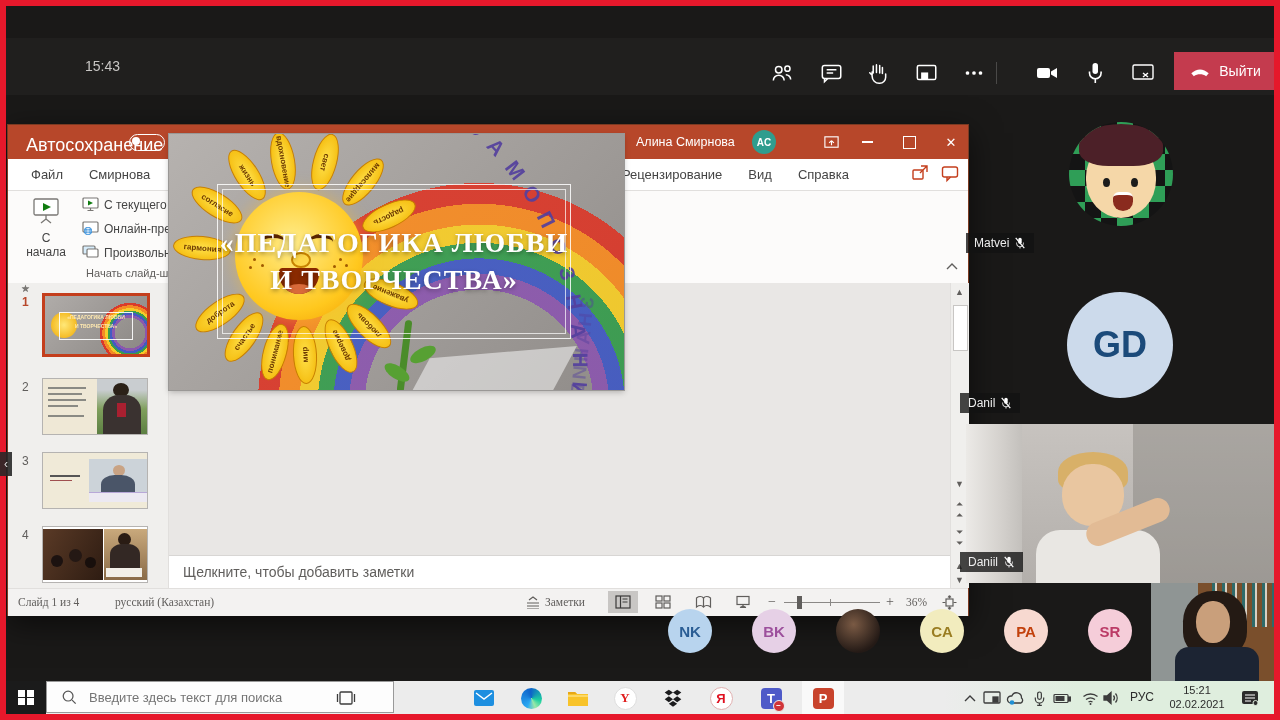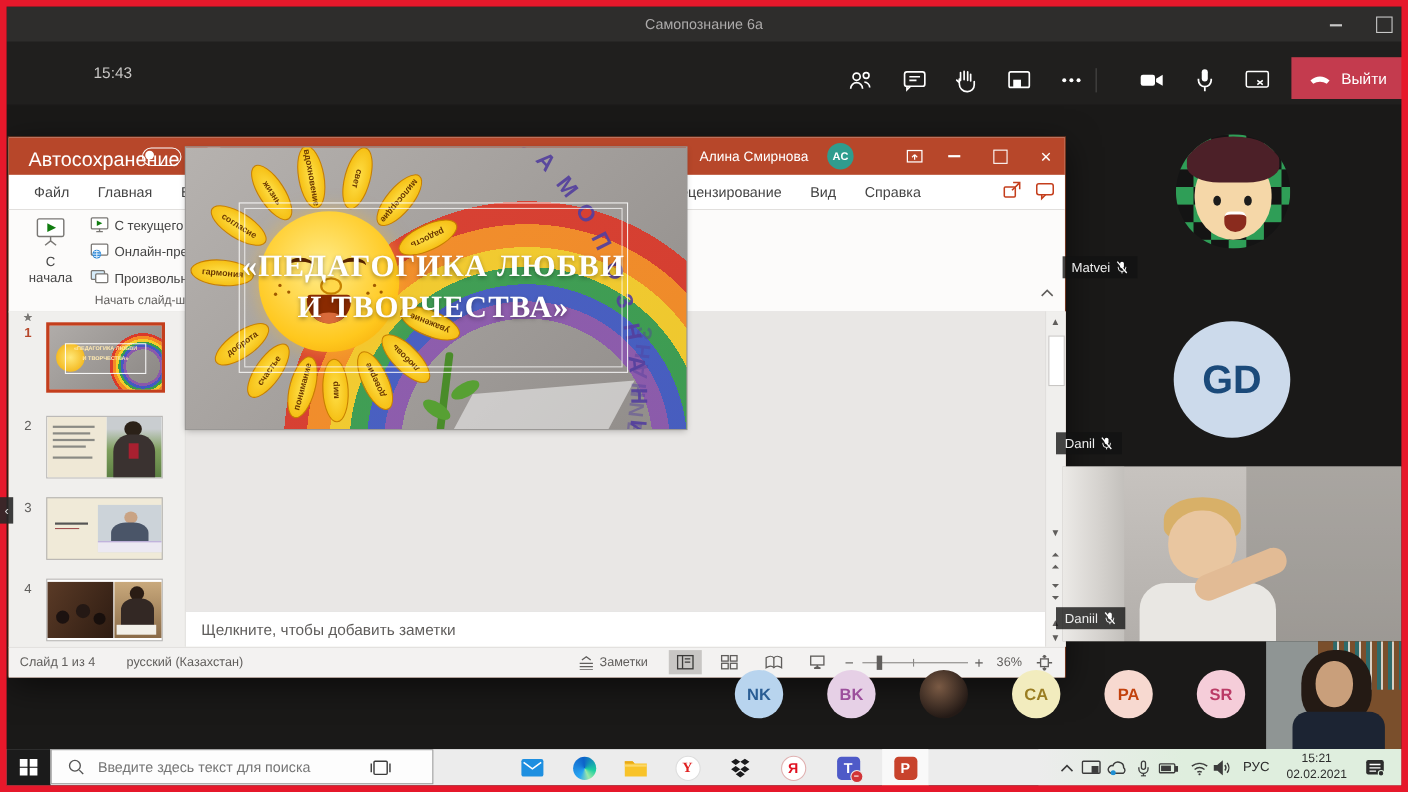--- a/index.html
+++ b/index.html
@@ -57,21 +57,21 @@
 
   .pp-canvas{position:absolute;left:161px;top:158px;width:781px;height:272px;background:#e9e7e5;}
   .pp-scroll{position:absolute;left:942px;top:158px;width:18px;height:305px;background:#f0efed;border-left:1px solid #e1dfdd;}
   .sc-btn{position:absolute;left:2px;width:13px;text-align:center;color:#605e5c;font-size:9px;cursor:pointer;}
   .sc-thumb{position:absolute;left:2px;top:22px;width:13px;height:44px;background:#fff;border:1px solid #c8c6c4;}
 
   .pp-notes{position:absolute;left:161px;top:430px;width:781px;height:33px;background:#fff;border-top:1px solid #d8d6d4;}
   .pp-notes span{display:block;margin:8px 0 0 14px;font-size:14px;color:#605e5c;}
 
   .pp-status{position:absolute;left:0;top:463px;width:100%;height:27px;background:#f3f2f1;border-top:1px solid #e1dfdd;font-size:11.5px;color:#605e5c;}
-  .st{position:absolute;top:7px;}
+  .st{position:absolute;top:7px;font-family:Liberation Serif, serif;}
   .vbtn{position:absolute;top:2px;width:30px;height:22px;display:flex;align-items:center;justify-content:center;cursor:pointer;}
   .vbtn.sel{background:#c8c6c4;}
   .zl{position:absolute;top:13px;height:1px;background:#8a8886;}
   .zthumb{position:absolute;top:7px;width:5px;height:13px;background:#605e5c;}
 
   
   #slide{position:absolute;left:161px;top:9px;width:455px;height:256px;background:linear-gradient(135deg,#b6b2af,#908c89);overflow:hidden;box-shadow:0 0 0 1px #9a9896,0 2px 6px rgba(0,0,0,.25);}
   .rainbow{position:absolute;left:50px;top:10px;width:520px;height:520px;border-radius:50%;
     background:radial-gradient(circle closest-side,transparent 0 44%,#8a52b0 44% 50%,#3a55c8 50% 56%,#2f9e48 56% 62%,#ffd21e 62% 69%,#ff8a18 69% 77%,#e03020 77% 85%,transparent 85%);opacity:.85;}
   .sun{position:absolute;left:66px;top:58px;width:128px;height:128px;border-radius:50%;background:radial-gradient(circle at 45% 40%,#ffec8a,#ffc81e 65%,#f09a00);box-shadow:0 0 18px rgba(255,190,40,.5);}
@@ -144,25 +144,20 @@
   .tb-hl{position:absolute;left:796px;top:0;width:42px;height:33px;background:#f9f9f9;border-bottom:2px solid #c8432c;}
   .tray-bg{position:absolute;right:0;top:0;width:330px;height:33px;background:linear-gradient(90deg,#ececec,#dfeede 40%);}
   .tray-txt{position:absolute;font-size:12px;color:#2c2c2c;}
   .tray-time{position:absolute;left:1158px;top:2px;width:66px;text-align:center;font-size:11px;color:#2c2c2c;line-height:14px;}
 </style>
 </head>
 <body>
 
 <div id="screen">
 
-  <div class="t-titlebar">
-    <span class="t-title">Самопознание 6а</span>
-    <span class="t-min"></span>
-    <span class="t-max"></span>
-  </div>
 
   <div class="t-toolbar">
     <span class="t-clock">15:43</span>
     <span class="ticon" style="left:763px">
       <svg width="26" height="26" viewBox="0 0 24 24" fill="none" stroke="#fff" stroke-width="1.4">
           <circle cx="9" cy="9" r="3"></circle>
           <path d="M4 19c0-3 2.4-5 5-5s5 2 5 5"></path>
           <circle cx="17" cy="8" r="2.4"></circle>
           <path d="M15.5 13.6c2.4 0 4.5 2 4.5 4.4"></path>
         </svg>
@@ -262,21 +257,21 @@
           <span style="width:11px;height:1.5px;background:#fff"></span>
         </span>
       <span class="wbtn" style="left:884px">
           <span style="width:11px;height:11px;border:1.5px solid #fff"></span>
         </span>
       <span class="wbtn" style="left:926px;color:#fff;font-size:13px">✕</span>
     </div>
 
     <div class="pp-tabs">
       <span class="pp-tab">Файл</span>
-      <span class="pp-tab">Главная</span>
+      <span class="pp-tab">Смирнова</span>
       <span class="pp-tab">Вставка</span>
       <span class="pp-tab">Конструктор</span>
       <span class="pp-tab">Переходы</span>
       <span class="pp-tab">Анимация</span>
       <span class="pp-tab active">Слайд-шоу</span>
       <span class="pp-tab">Рецензирование</span>
       <span class="pp-tab">Вид</span>
       <span class="pp-tab">Справка</span>
     </div>
     <div class="tabicons">

